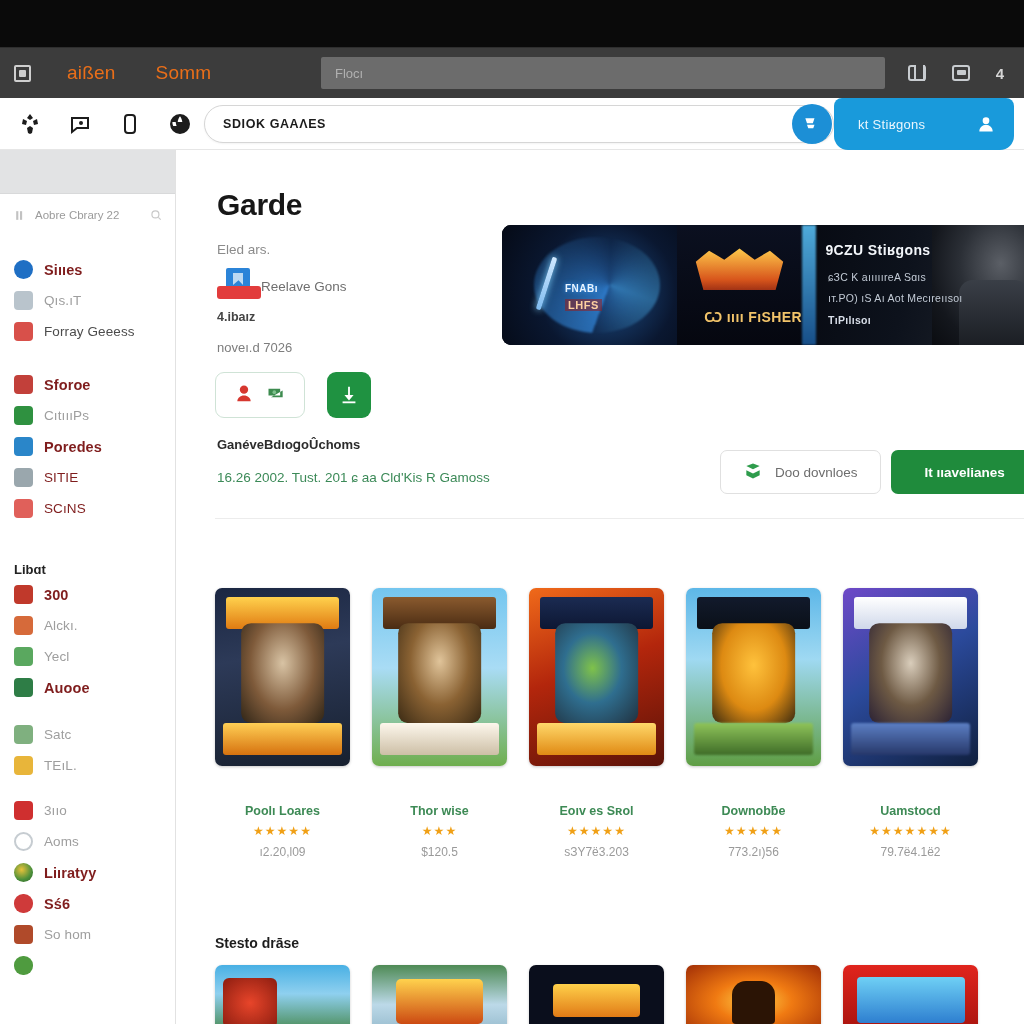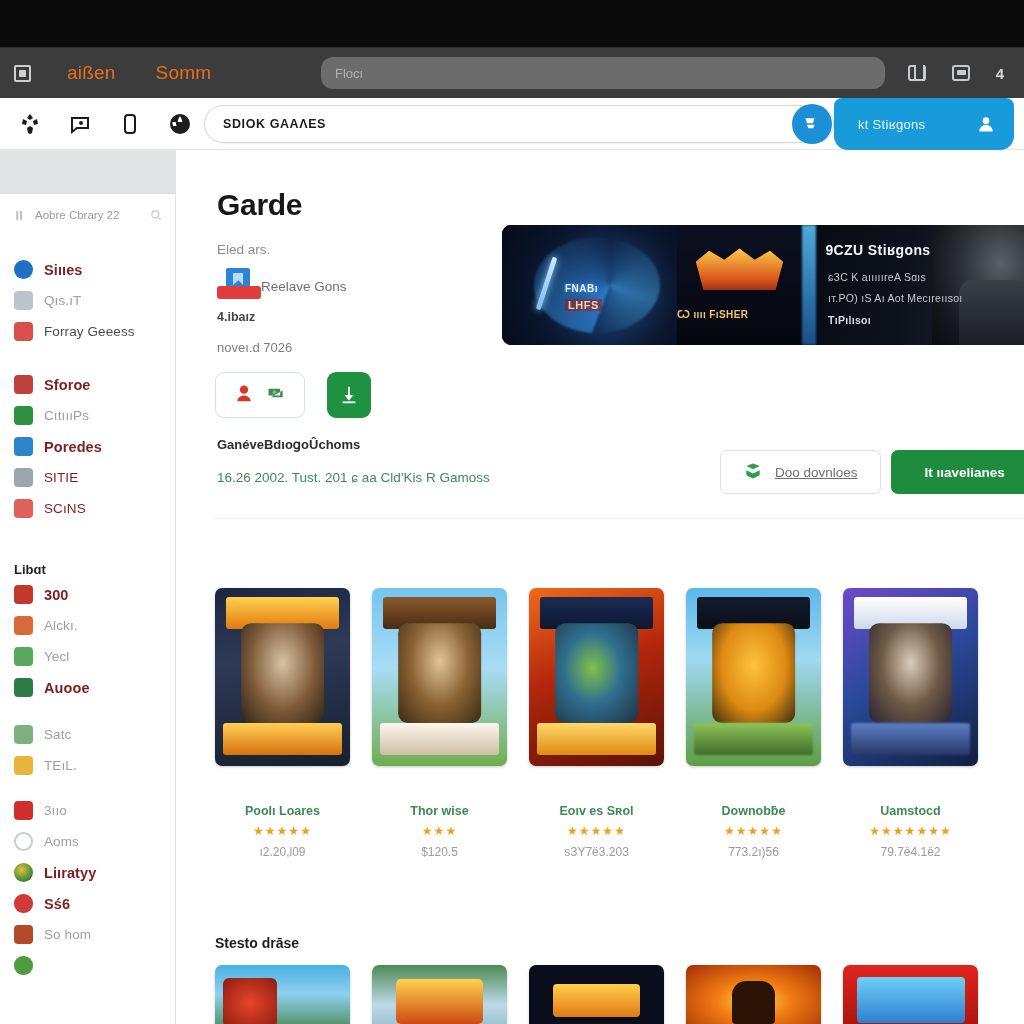--- a/index.html
+++ b/index.html
@@ -30,21 +30,21 @@
   }
   .chrome-sqicon::after{
     content:""; position:absolute; inset:3px; background:#cfcfcf; border-radius:1px;
   }
   .chrome-menu {
     color:#f97316; font-size:19px; letter-spacing:.2px; margin-right:40px;
     white-space:nowrap; opacity:.92;
   }
   .chrome-urlbar {
     position:absolute; left:321px; top:57px; width:564px; height:32px;
-    background:#6c6c6c; border-radius:12px;
+    background:#6c6c6c; border-radius:2px;
     display:flex; align-items:center; padding:0 14px;
   }
   .chrome-urlbar span { color:#bdbdbd; font-size:13px; opacity:.85; }
   .chrome-right {
     position:absolute; right:10px; top:48px; height:50px;
     display:flex; align-items:center; gap:26px; padding-right:10px;
   }
   .chrome-ricon {
     width:18px; height:16px; border:2px solid #c8ccd0; border-radius:3px;
     position:relative;
@@ -171,39 +171,39 @@
   .hero-a .blade{position:absolute;left:24%;top:26%;width:5px;height:46%;
     background:linear-gradient(#cfe8ff,#7fbcf0); transform:rotate(18deg); border-radius:2px;
     box-shadow:0 0 7px #7fd3ff;}
   .hero-a .t1{position:absolute;left:36%;top:48%;font-size:10px;font-weight:700;color:#e9f4ff;letter-spacing:.5px;text-shadow:0 0 5px #3aa0ff;}
   .hero-a .t2{position:absolute;left:36%;top:62%;font-size:11px;font-weight:700;color:#ffd0a0;letter-spacing:.5px;background:rgba(150,30,30,.55);padding:0 3px;}
   .hero-b { width:125px; position:relative; background:linear-gradient(#0b1020,#05070f);}
   .hero-b .logo{position:absolute;left:12%;top:18%;width:76%;height:42%;
     background:linear-gradient(#ffcf4d,#d8561c 65%,#7d1b10);
     clip-path:polygon(4% 30%,18% 8%,34% 26%,50% 4%,66% 26%,82% 8%,96% 30%,88% 86%,12% 86%);
     filter:blur(.4px);}
-  .hero-b .bt{position:absolute;left:0;right:0;top:70%;text-align:left;font-size:10px;
+  .hero-b .bt{position:absolute;left:0;right:0;top:70%;text-align:right;font-size:14px;
     color:#f2c46a;font-weight:700;letter-spacing:.4px;}
   .hero-c { flex:1; position:relative; background:
       linear-gradient(100deg,#070a12 0%,#0d121c 40%,#1a1f28 72%,#2a2f38 100%); }
   .hero-c .beam{position:absolute;left:0;top:0;width:14px;height:100%;
     background:linear-gradient(#5cc8ff,#1a5a9c); opacity:.85; filter:blur(1px);}
   .hero-c .figure{position:absolute;right:2%;top:0;width:48%;height:100%;
     background:radial-gradient(ellipse at 55% 32%, #5b5f66 0%, #2b2f36 42%, #14171d 72%, #0a0c10 100%);}
   .hero-c .figure::after{content:"";position:absolute;left:22%;top:46%;width:56%;height:54%;
     background:linear-gradient(#3a3f47,#1b1e24); border-radius:14px 14px 0 0;}
   .hero-c h4{position:absolute;left:9%;top:14%;font-size:14px;font-weight:700;color:#f3f6fa;letter-spacing:.4px;}
   .hero-c p{position:absolute;left:10%;font-size:10.5px;color:#c3cbd6;letter-spacing:.3px;}
   .hero-c p.l1{top:38%;} .hero-c p.l2{top:56%;} .hero-c p.l3{top:74%;font-weight:700;color:#d8dee8;}
 
   .btn-row { position:absolute; left:543px; top:300px; display:flex; align-items:center; gap:10px;}
   .btn-ghost {
     height:44px; padding:0 22px; background:#fff; border:1px solid #e0e0e0;
     border-radius:7px; display:flex; align-items:center; gap:12px;
-    font-size:13.5px; color:#6d6d6d; white-space:nowrap;text-decoration:underline;
+    font-size:13.5px; color:#6d6d6d; white-space:nowrap;
   }
   .btn-ghost svg { width:20px; height:20px; color:#2e9c4c; flex:0 0 auto;}
   .btn-primary {
     height:44px; padding:0 34px; background:#1f8b3c; border-radius:7px;
     display:flex; align-items:center; justify-content:center;
     color:#fff; font-size:13.5px; font-weight:600; white-space:nowrap;
   }
   .divider { position:absolute; left:38px; top:368px; width:815px; height:1px; background:#ececec;}
 
   

